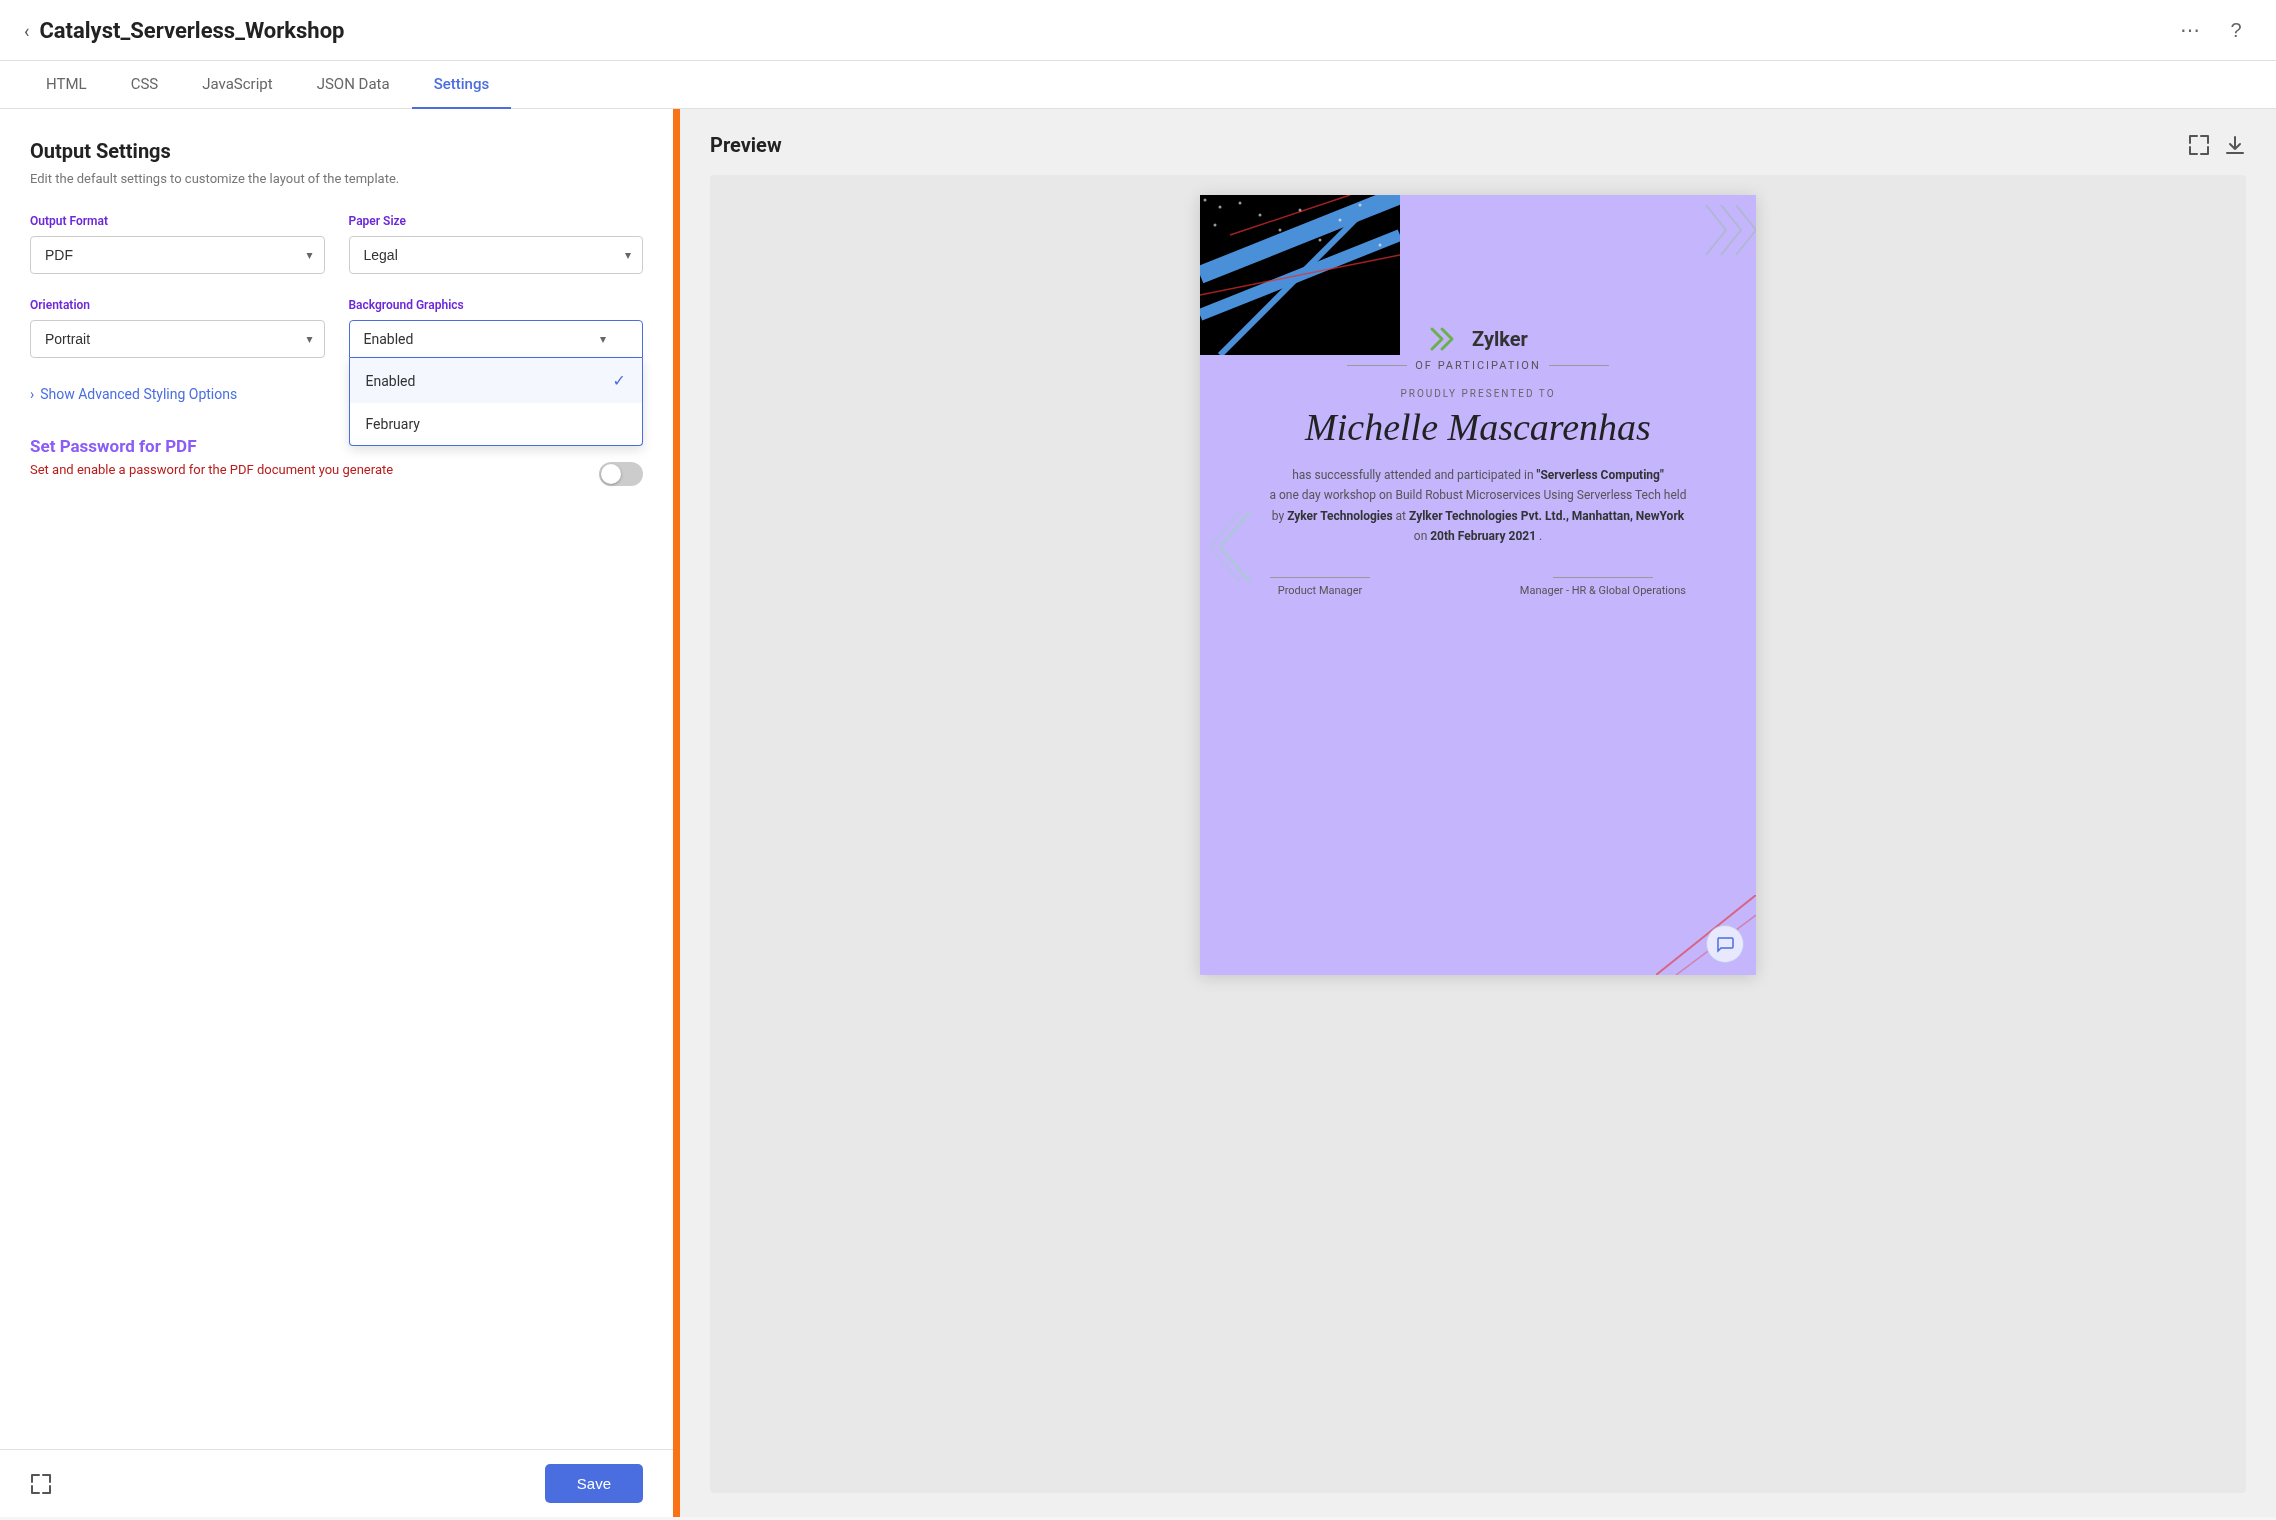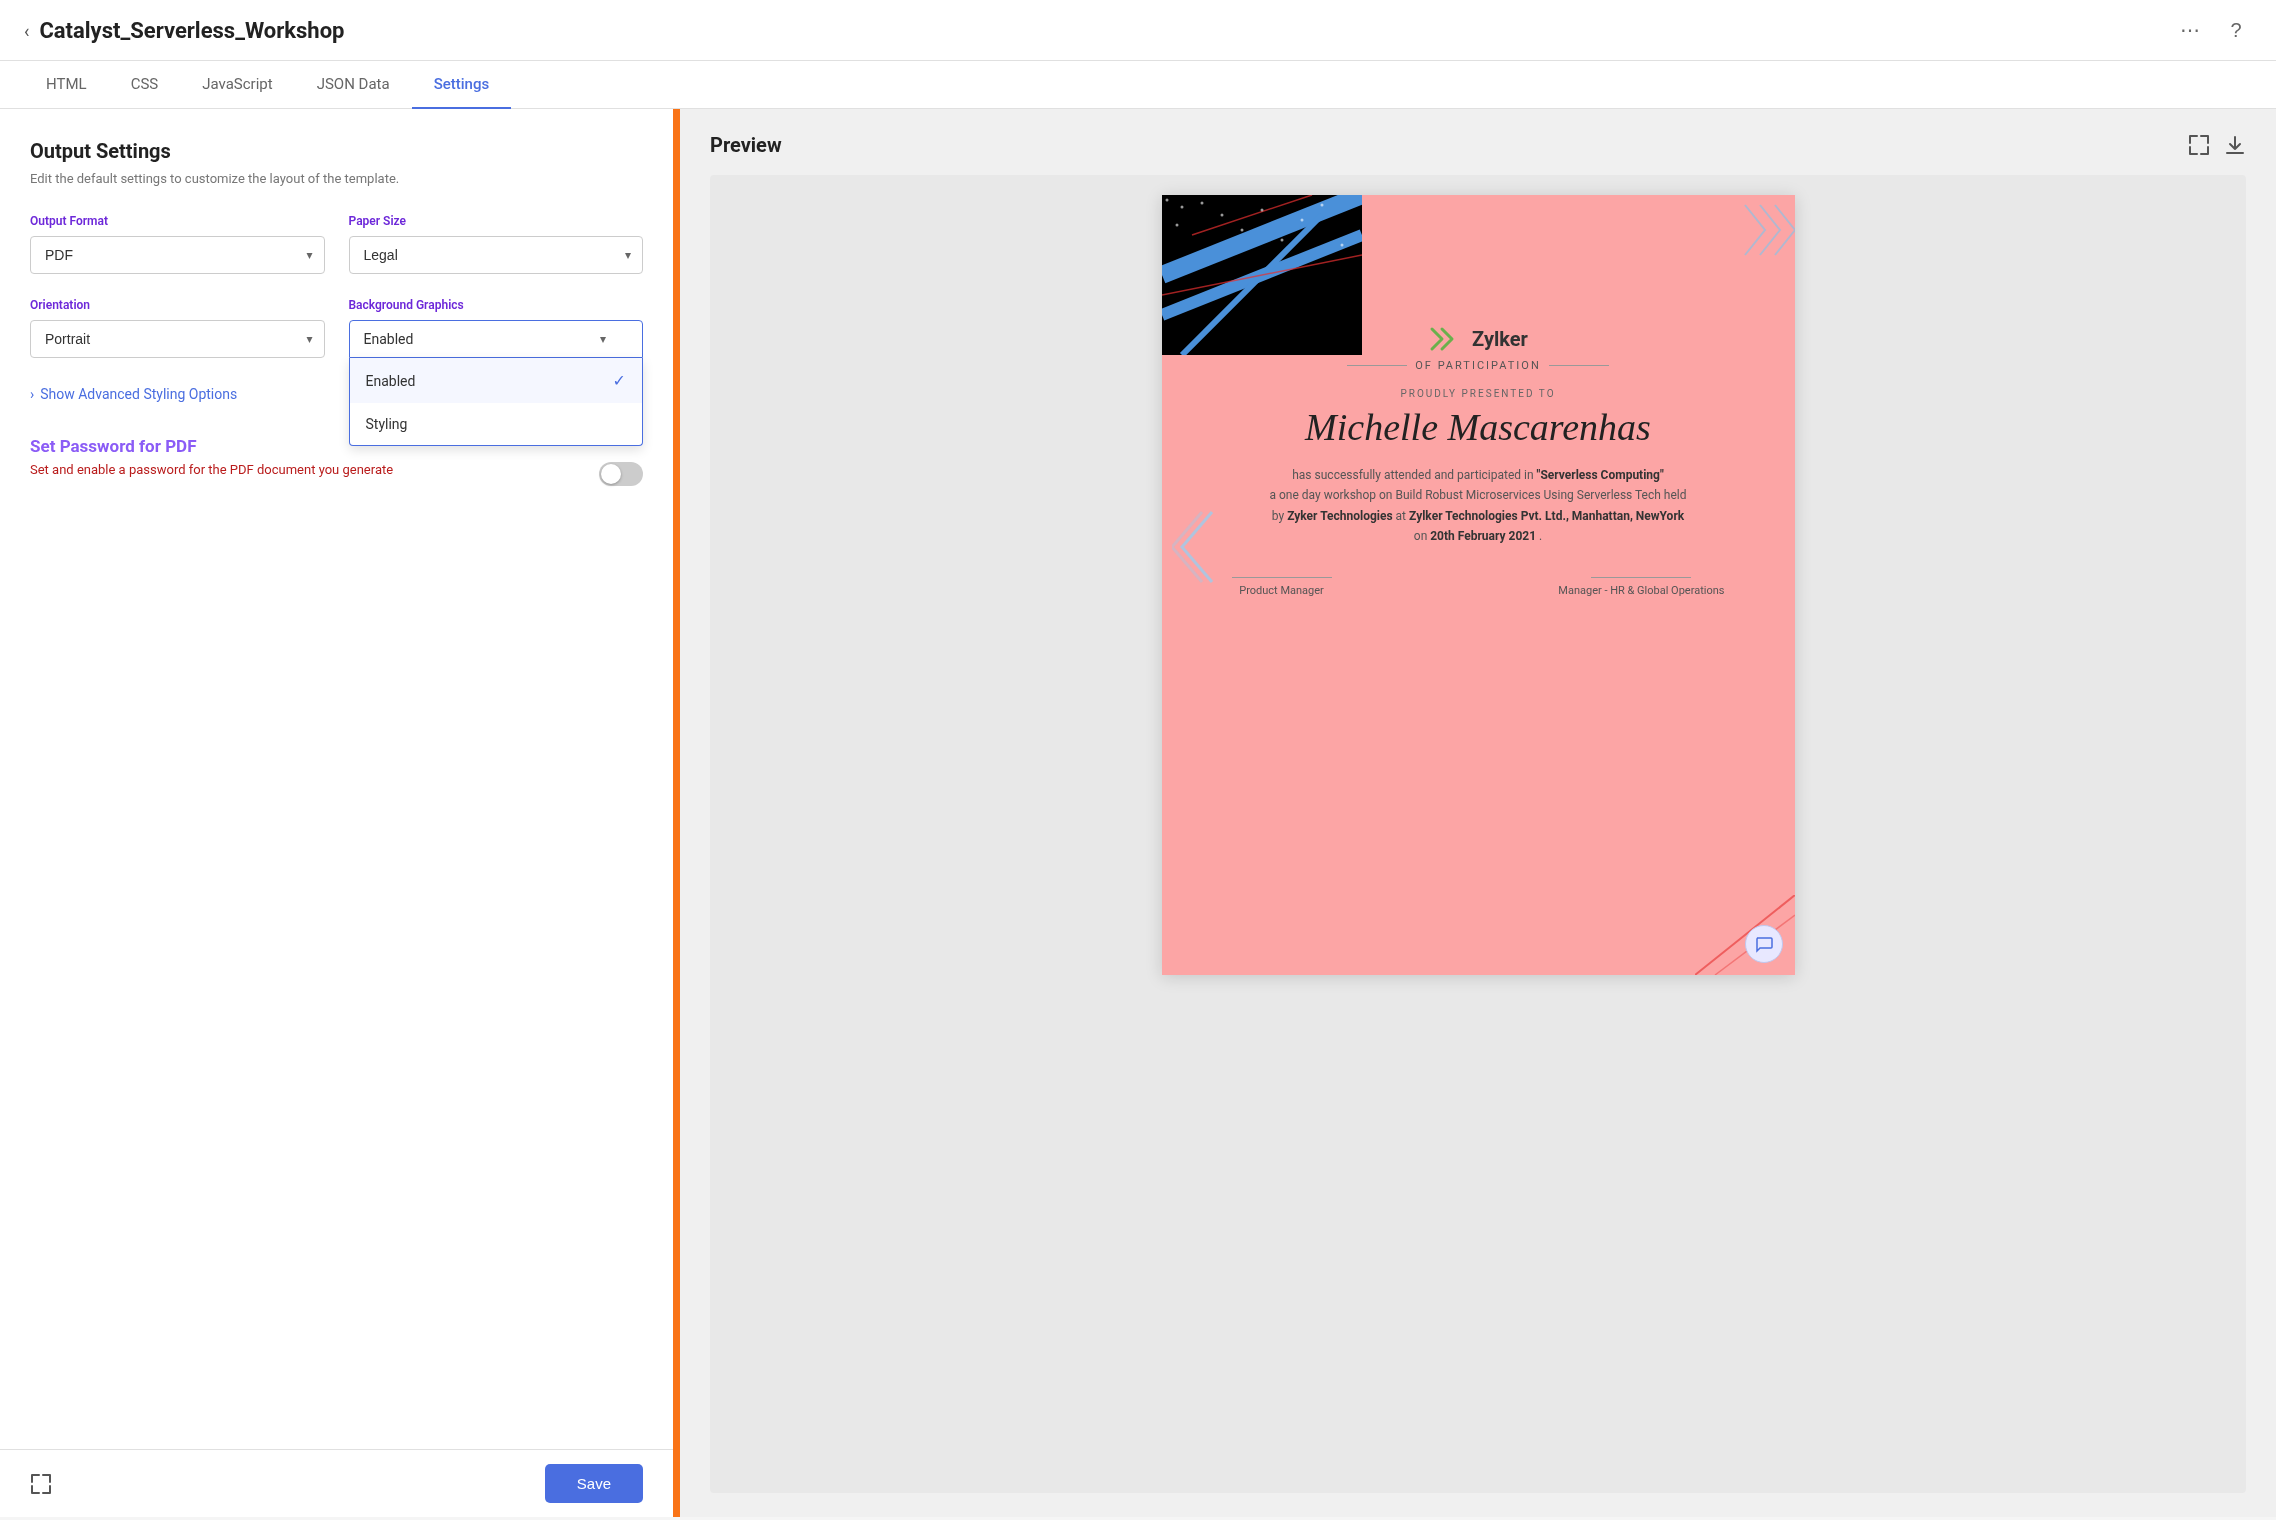--- a/index.html
+++ b/index.html
@@ -320,22 +320,22 @@
       background: #e8e8e8;
       border-radius: 4px;
       overflow: hidden;
       display: flex;
       align-items: flex-start;
       justify-content: center;
       padding: 20px;
     }
 
     .certificate-page {
-      background: #fca5a5;
-      width: 633px;
+      background: #c4b5fd;
+      width: 556px;
       min-height: 780px;
       position: relative;
       box-shadow: 0 2px 16px rgba(0,0,0,0.15);
       overflow: hidden;
     }
 
     .cert-content {
       padding: 30px 50px 20px;
       text-align: center;
       position: relative;
@@ -520,21 +520,21 @@
           <div class="select-field active-dropdown" style="display:flex;align-items:center;justify-content:space-between;cursor:pointer;">
             <span>Enabled</span>
             <span style="color:#666;font-size:12px;">▾</span>
           </div>
           <div class="dropdown-menu">
             <div class="dropdown-item selected">
               <span>Enabled</span>
               <span class="check-icon">✓</span>
             </div>
             <div class="dropdown-item">
-              <span>Styling</span>
+              <span>February</span>
             </div>
           </div>
         </div>
       </div>
     </div>
 
     <div class="advanced-toggle">
       <span>›</span>
       <span>Show Advanced Styling Options</span>
     </div>

